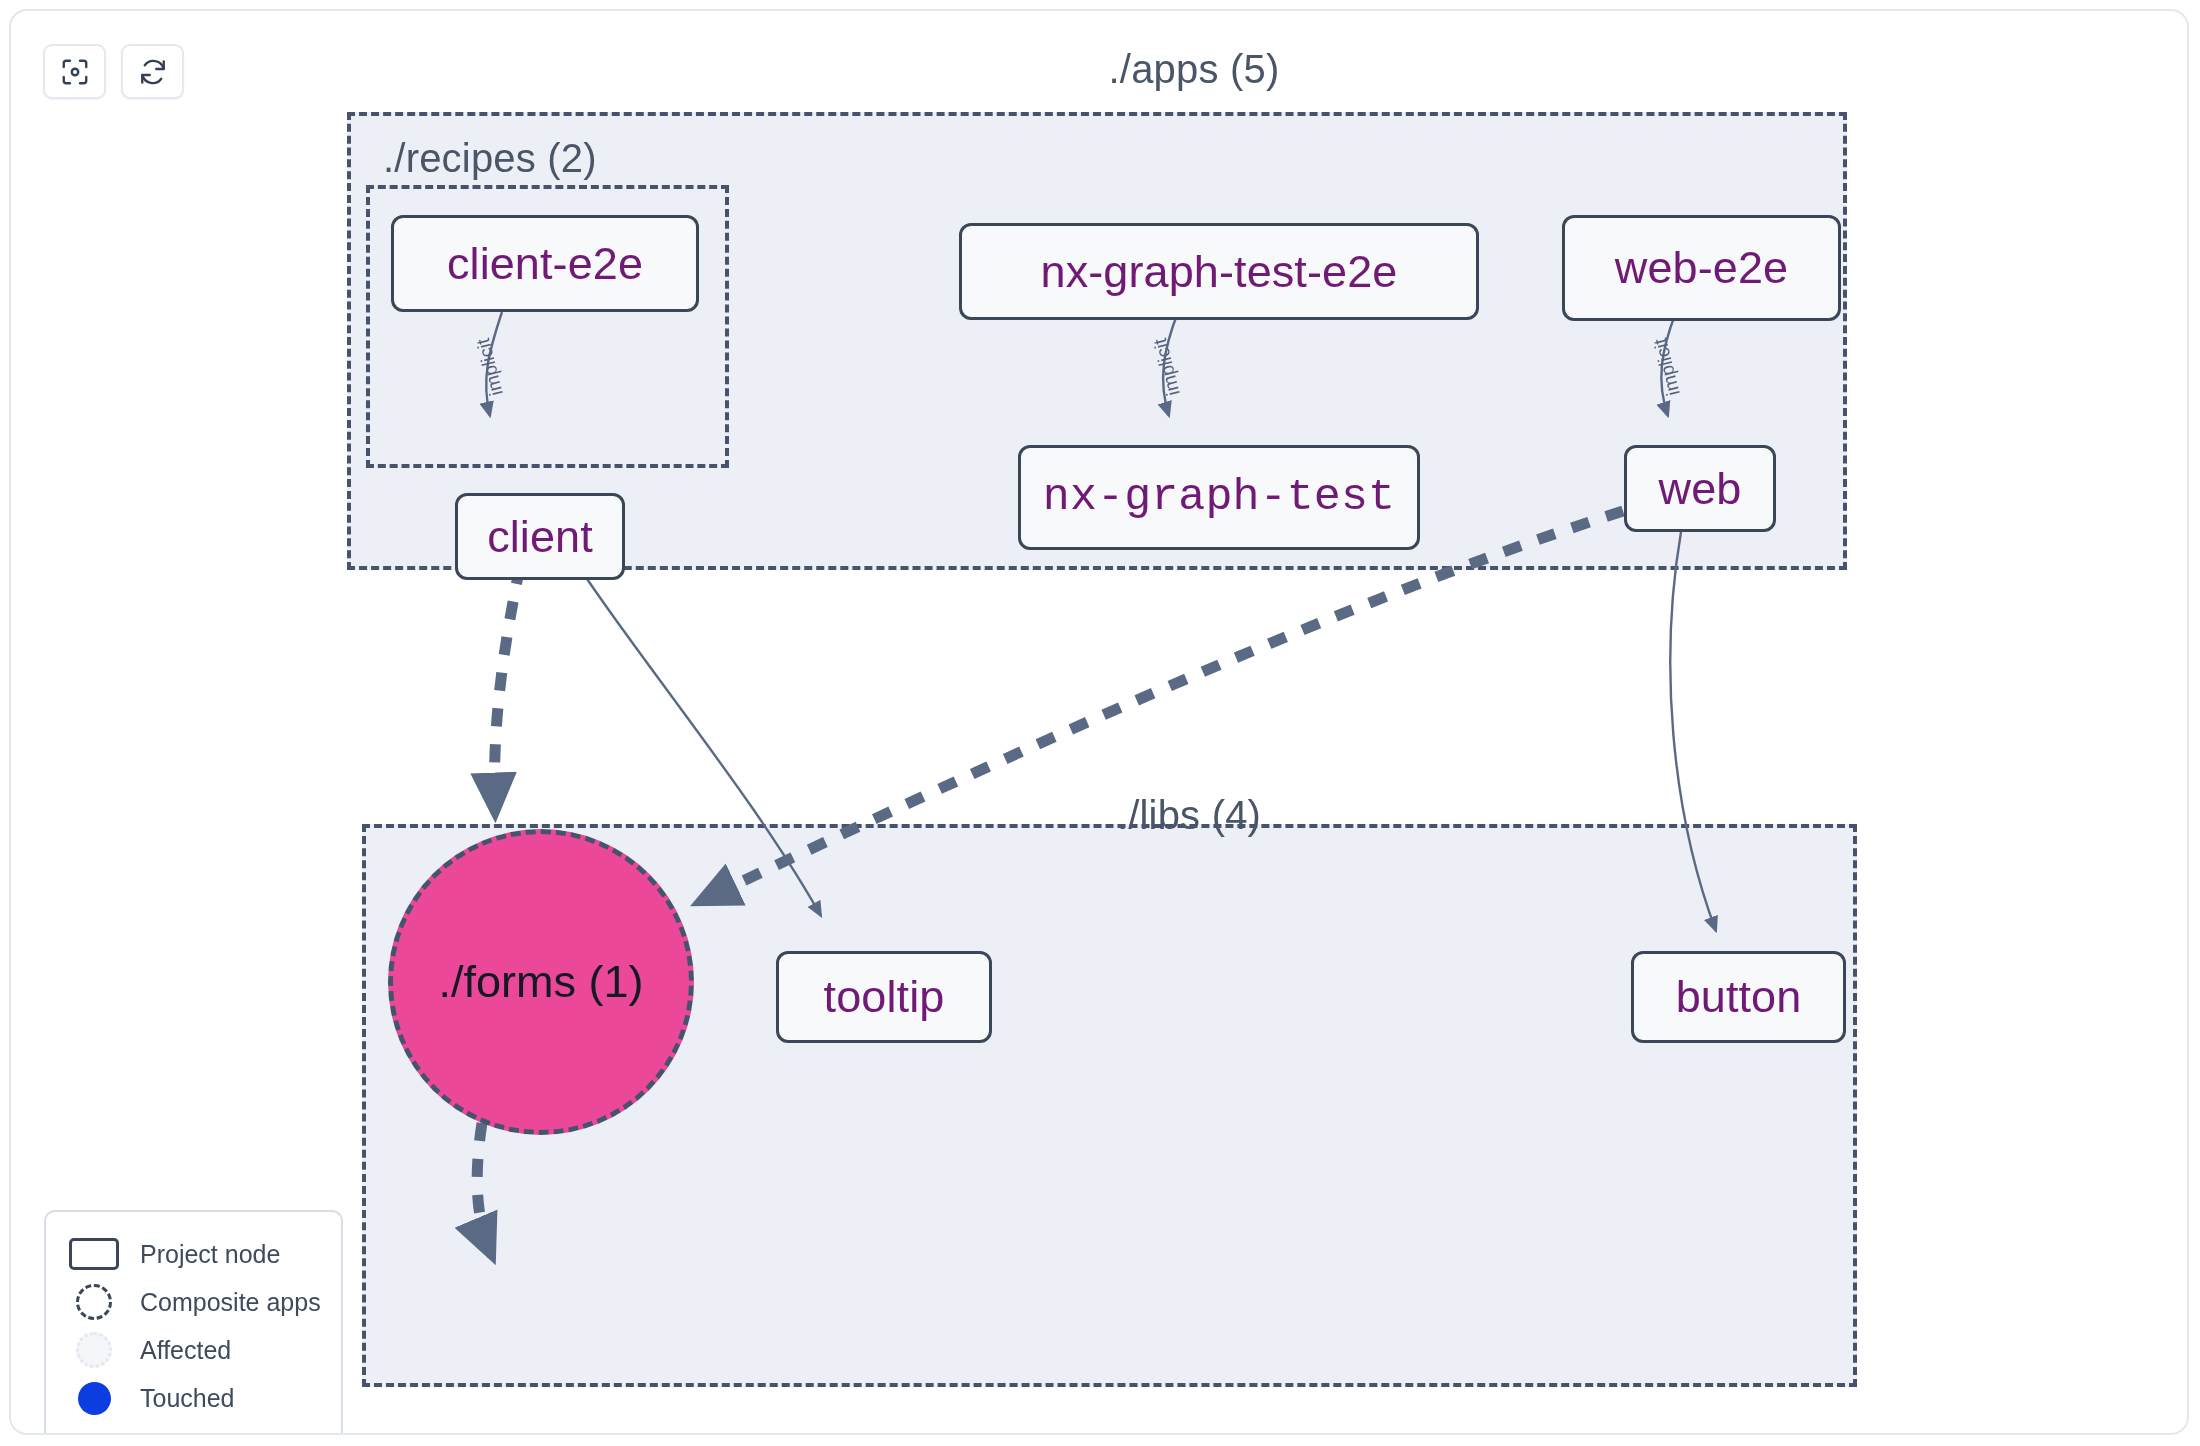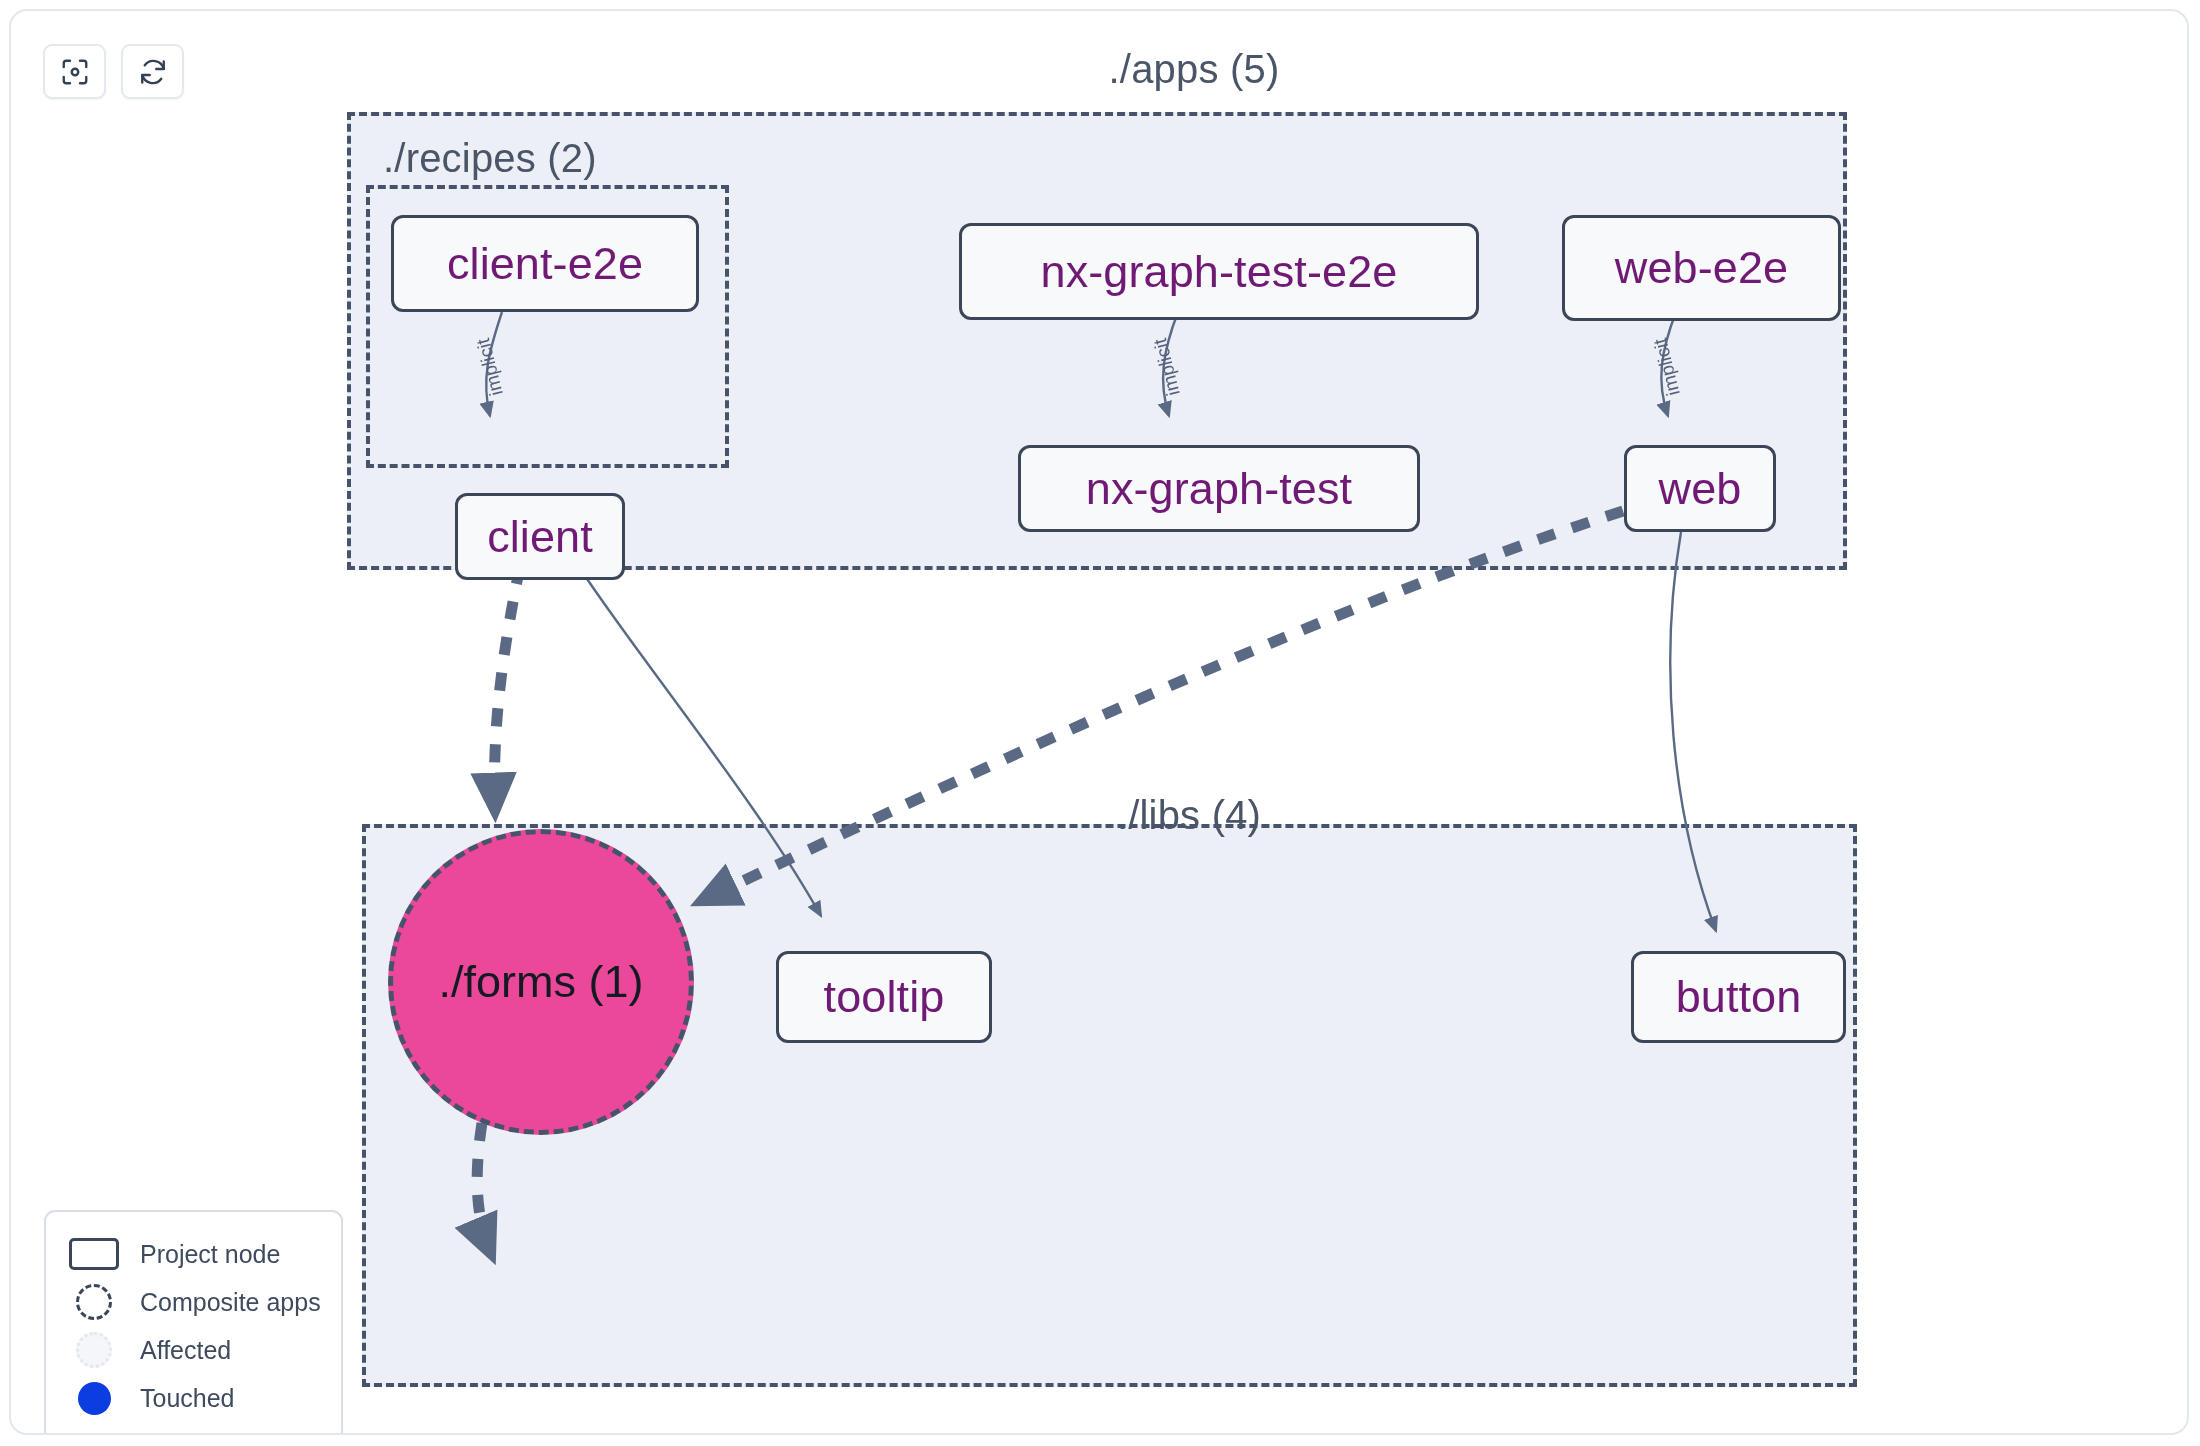--- a/index.html
+++ b/index.html
@@ -291,21 +291,21 @@
     <div class="group-label label-apps">./apps (5)</div>
     <div class="group-label label-recipes">./recipes (2)</div>
     <div class="group-label label-libs">./libs (4)</div>
 
     <div class="node" style="left:380px; top:204px; width:308px; height:97px;">client-e2e</div>
 
     <div class="node" style="left:444px; top:434px; width:170px; height:87px;margin-top:48px;">client</div>
 
     <div class="node" style="left:948px; top:204px; width:520px; height:97px;margin-top:8px;">nx-graph-test-e2e</div>
 
-    <div class="node" style="left:1007px; top:434px; width:402px; height:87px;">nx-graph-test</div>
+    <div class="node" style="left:1007px; top:434px; width:402px; height:105px;font-family:Liberation Mono, monospace;">nx-graph-test</div>
 
     <div class="node" style="left:1551px; top:204px; width:279px; height:106px;">web-e2e</div>
 
     <div class="node" style="left:1613px; top:434px; width:152px; height:87px;">web</div>
 
     <div class="composite-node" style="left:377px; top:818px; width:306px; height:306px;">./forms (1)</div>
 
     <div class="node" style="left:765px; top:940px; width:216px; height:92px;">tooltip</div>
 
     <div class="node" style="left:1620px; top:940px; width:215px; height:92px;">button</div>

